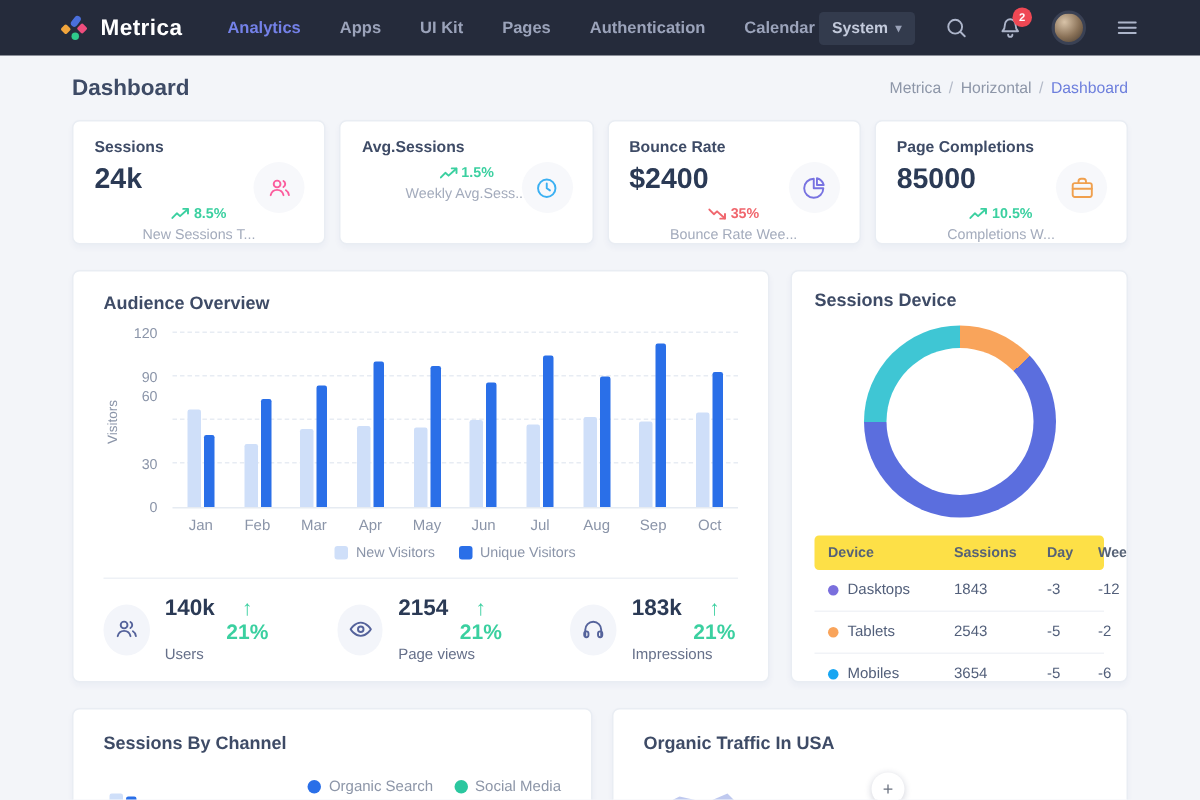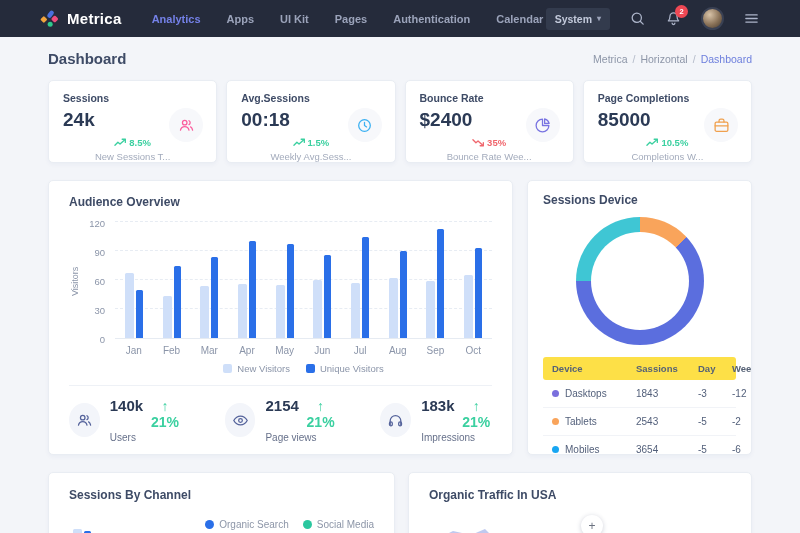--- a/index.html
+++ b/index.html
@@ -187,21 +187,20 @@
           <svg class="stroke" viewBox="0 0 24 24">
             <circle cx="9.5" cy="8" r="3.2"></circle>
             <path d="M3.5 18.5c.7-3.2 3-5 6-5s5.3 1.8 6 5"></path>
             <path d="M15.5 5.2a3.2 3.2 0 0 1 0 5.6"></path>
             <path d="M17.8 13.9c1.5.8 2.4 2.3 2.8 4.6"></path>
           </svg>
         </div>
       </div>
       <div class="card stat-card">
         <div class="stat-title">Avg.Sessions</div>
-        <div class="stat-value">00:18</div>
         <div class="stat-desc">
           <span class="stat-delta" style="color:#3bd0a0"><svg width="13" height="9" viewBox="0 0 14 9" fill="none" stroke="currentColor" stroke-width="1.4" stroke-linecap="round" stroke-linejoin="round">
               <path d="M1 7.5 4.2 4.2 6.5 6.2 12 1.2"></path>
               <path d="M8.8 1h3.4v3.4"></path>
             </svg>1.5%</span>
           <span>Weekly Avg.Sess...</span>
         </div>
         <div class="stat-icon-circle" style="color:#3bb0f2">
           <svg class="stroke" viewBox="0 0 24 24">
             <circle cx="12" cy="12" r="8.2"></circle>
@@ -247,21 +246,21 @@
     </div>
 
   <div class="main-row">
     <div class="card audience-card">
       <div class="card-title">Audience Overview</div>
       <div class="chart-wrap">
         <div class="y-axis-label">Visitors</div>
         <div class="y-ticks" id="y-ticks">
             <div class="y-tick" style="bottom: 0px;">0</div>
             <div class="y-tick" style="bottom: 29px;">30</div>
-            <div class="y-tick" style="bottom: 58px;">60</div>
+            <div class="y-tick" style="bottom: 74px;">60</div>
             <div class="y-tick" style="bottom: 87px;">90</div>
             <div class="y-tick" style="bottom: 116px;">120</div>
           </div>
         <div class="plot-col">
           <div class="plot" id="plot">
               <div class="gridline" style="bottom: 29px;"></div>
               <div class="gridline" style="bottom: 58px;"></div>
               <div class="gridline" style="bottom: 87px;"></div>
               <div class="gridline" style="bottom: 116px;"></div>
               <div class="bars">

